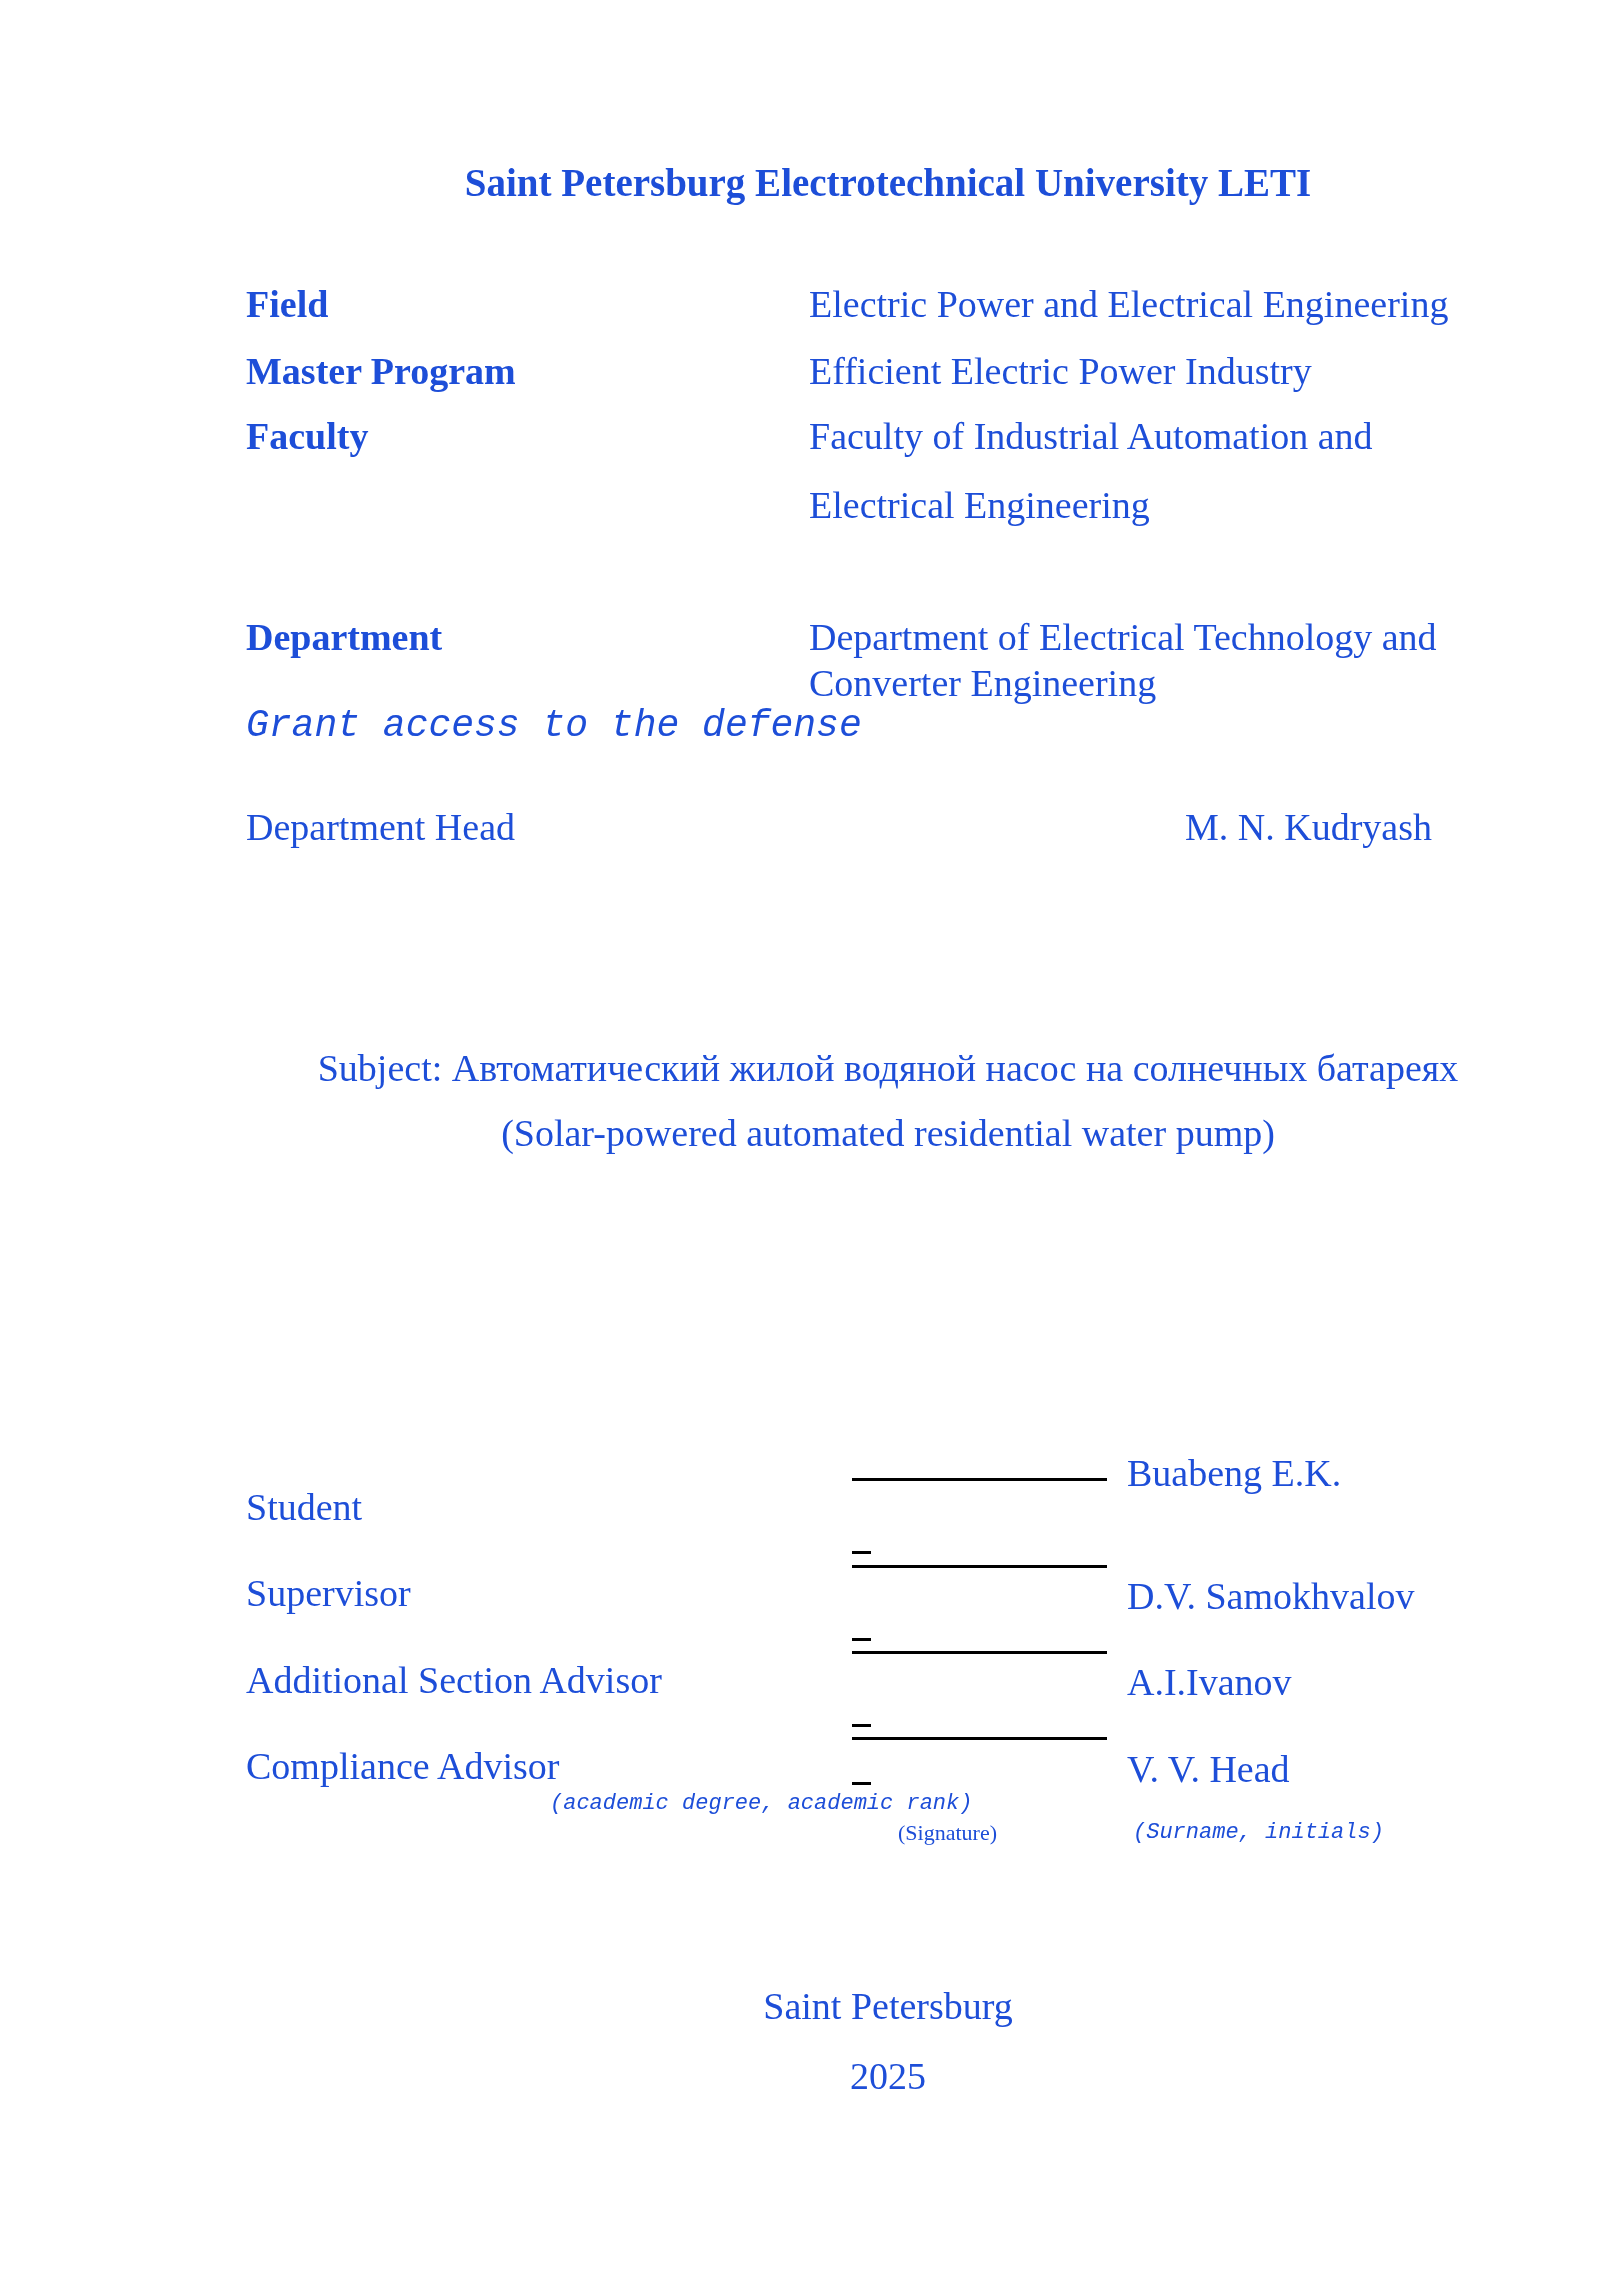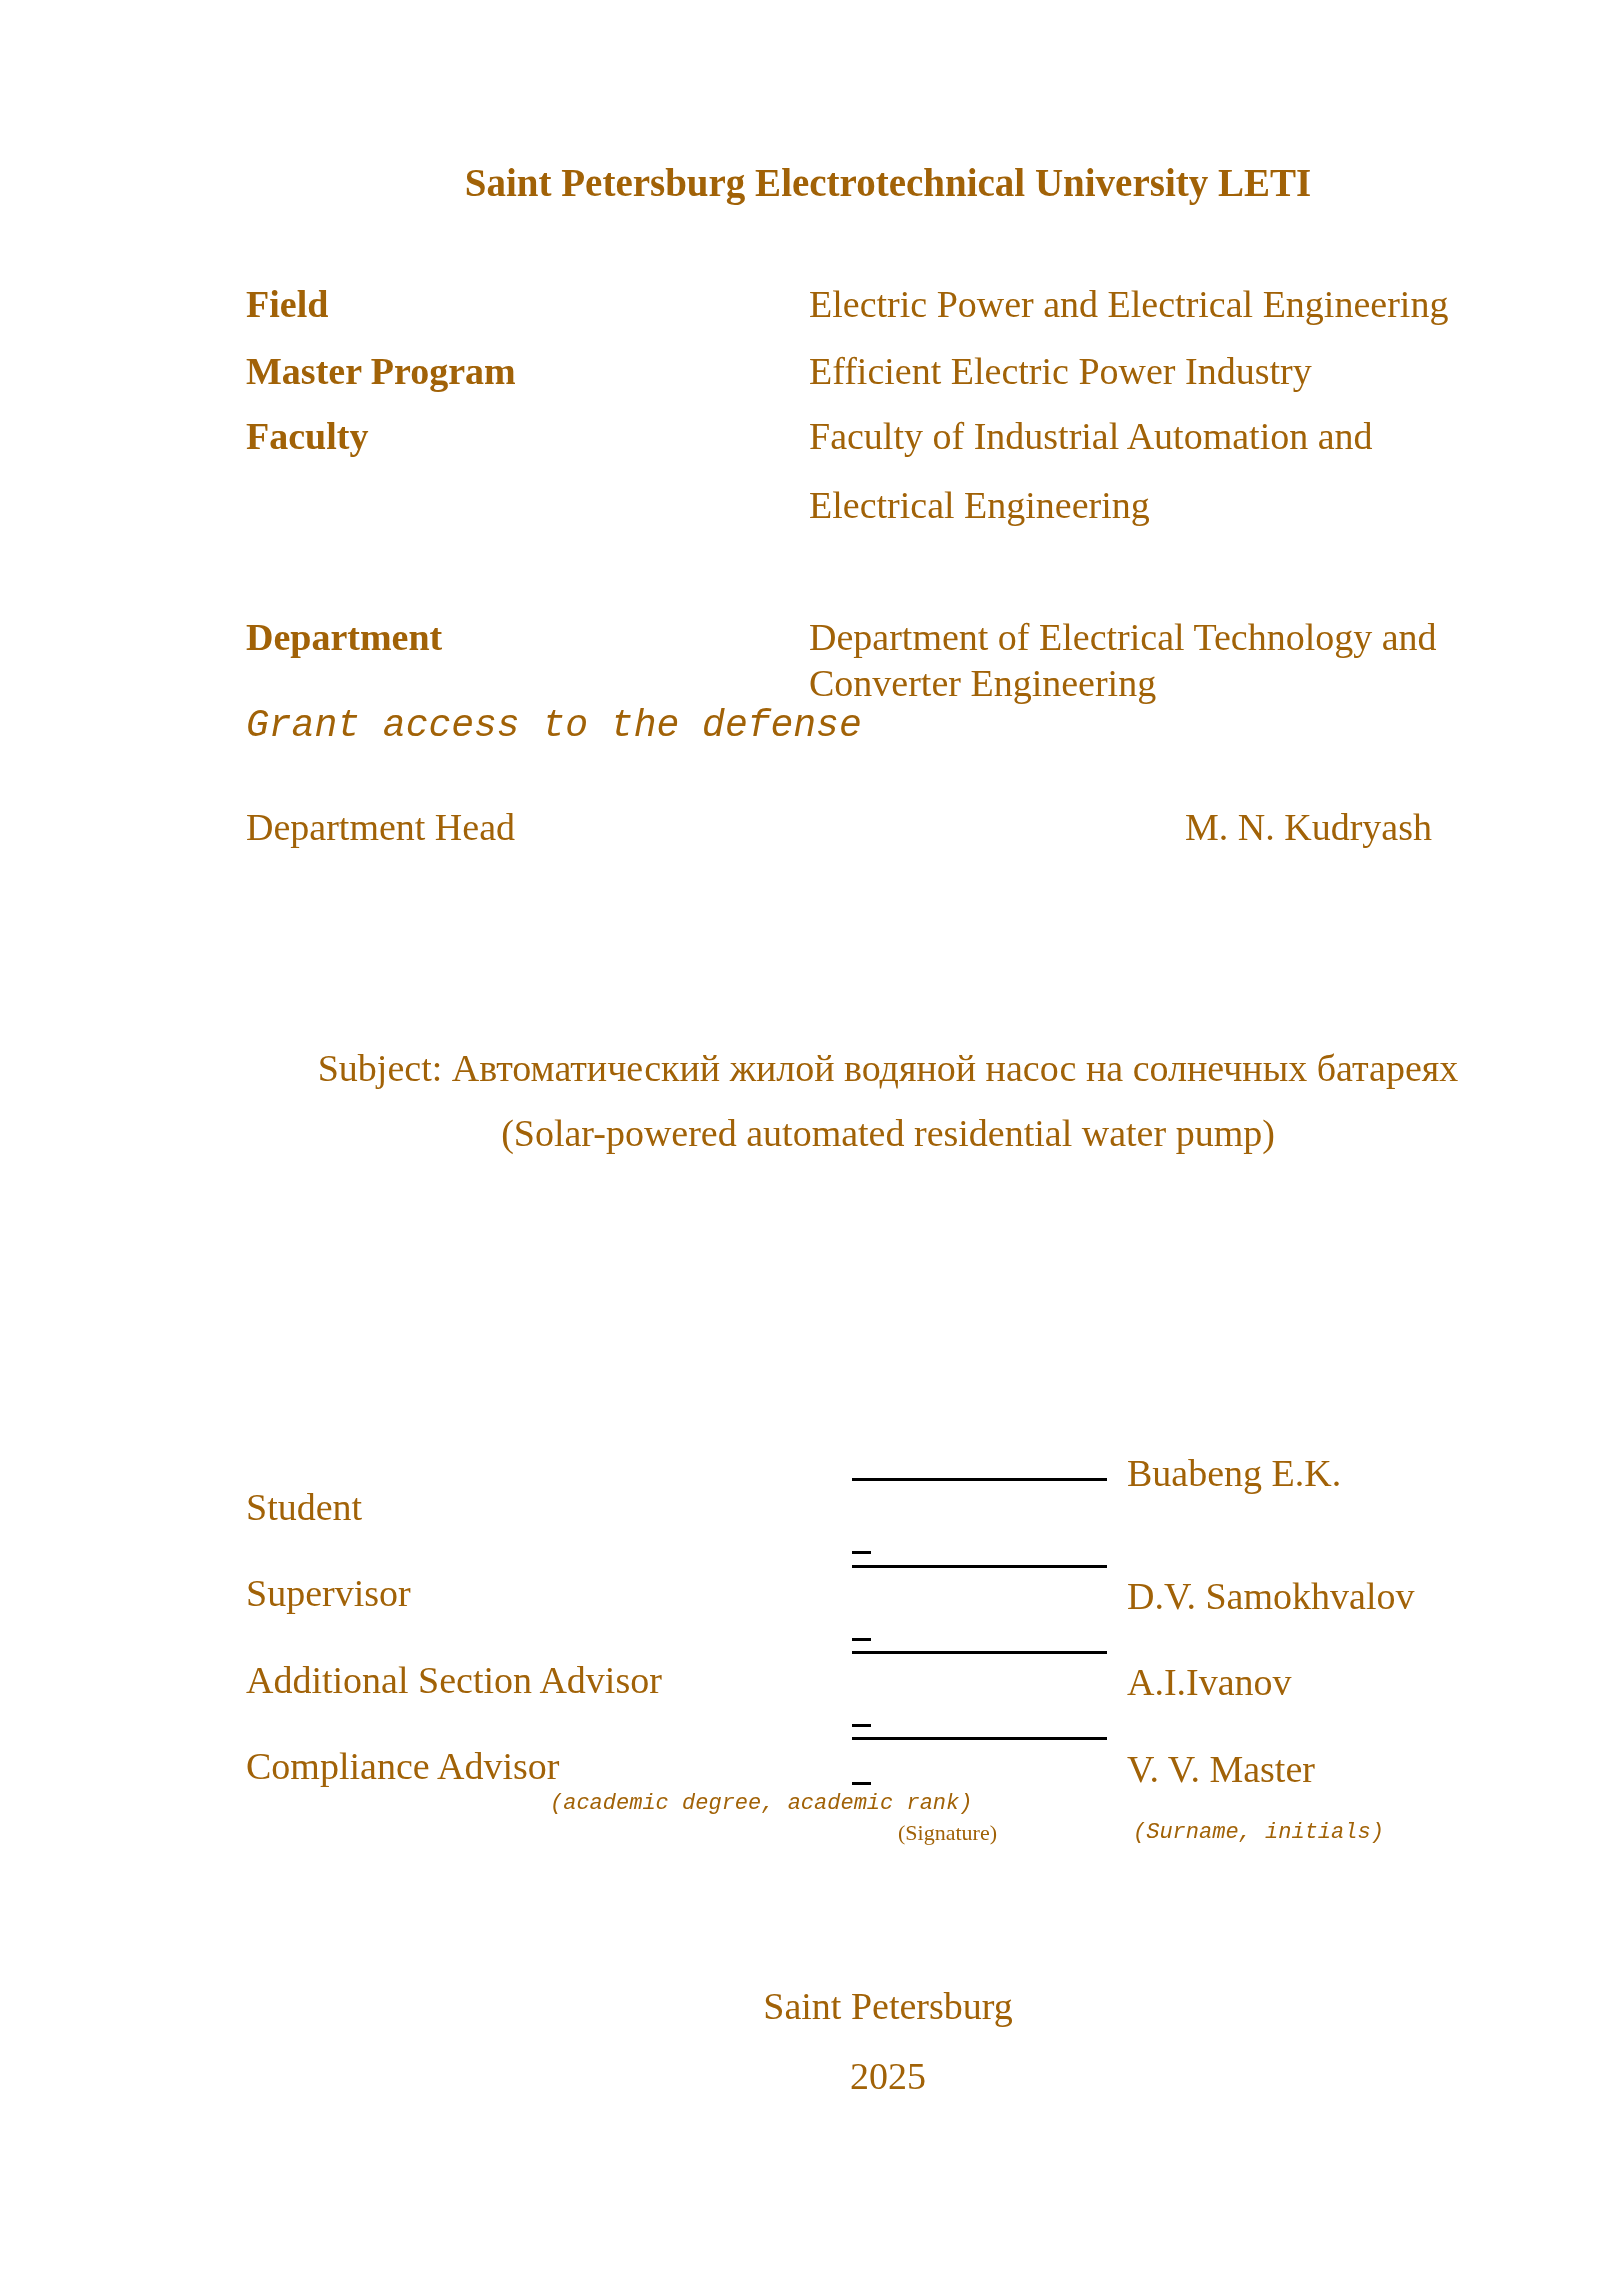--- a/index.html
+++ b/index.html
@@ -2,21 +2,21 @@
 <html style="font-size:12.6px"><head>
 <meta charset="utf-8">
 <style>
   html, body { margin: 0; padding: 0; background: #888; }
   .page {
     position: relative;
     width: 1623px;
     height: 2295px;
     background: #ffffff;
     font-family: "Liberation Serif", "DejaVu Serif", serif;
-    color: #a16207;
+    color: #1d4ed8;
     overflow: hidden;
   }
   .abs { position: absolute; line-height: 1.15; font-size: 38px; white-space: nowrap; }
   .bold { font-weight: bold; }
   .italic { font-style: italic; font-family: Liberation Mono, monospace; }
   .center { left: 246px; width: 1284px; text-align: center; }
   .big { font-size: 39px; }
   .small { font-size: 22px; }
   .sigline { position: absolute; left: 852px; width: 255px; border-top: 3.1px solid #000; height: 0; }
   .sigstub { position: absolute; left: 852px; width: 19px; height: 3.1px; background: #000; }
@@ -61,21 +61,21 @@
   <div class="abs" style="top:1575px; left:1127px">D.V. Samokhvalov</div>
   <div class="sigstub" style="top:1638px"></div>
 
   <div class="sigline" style="top:1651px"></div>
   <div class="abs" style="top:1659px; left:246px">Additional Section Advisor</div>
   <div class="abs" style="top:1661px; left:1127px">A.I.Ivanov</div>
   <div class="sigstub" style="top:1724px"></div>
 
   <div class="sigline" style="top:1737px"></div>
   <div class="abs" style="top:1745px; left:246px">Compliance Advisor</div>
-  <div class="abs" style="top:1748px; left:1127px">V. V. Master</div>
+  <div class="abs" style="top:1748px; left:1127px">V. V. Head</div>
   <div class="sigstub" style="top:1782px"></div>
 
   <div class="abs small italic" style="top:1791px; left:550px">(academic degree, academic rank)</div>
   <div class="abs small" style="top:1820px; left:898px">(Signature)</div>
   <div class="abs small italic" style="top:1820px; left:1133px">(Surname, initials)</div>
 
   <div class="abs center" style="top:1985px">Saint Petersburg</div>
   <div class="abs center" style="top:2055px">2025</div>
 
 </div>

